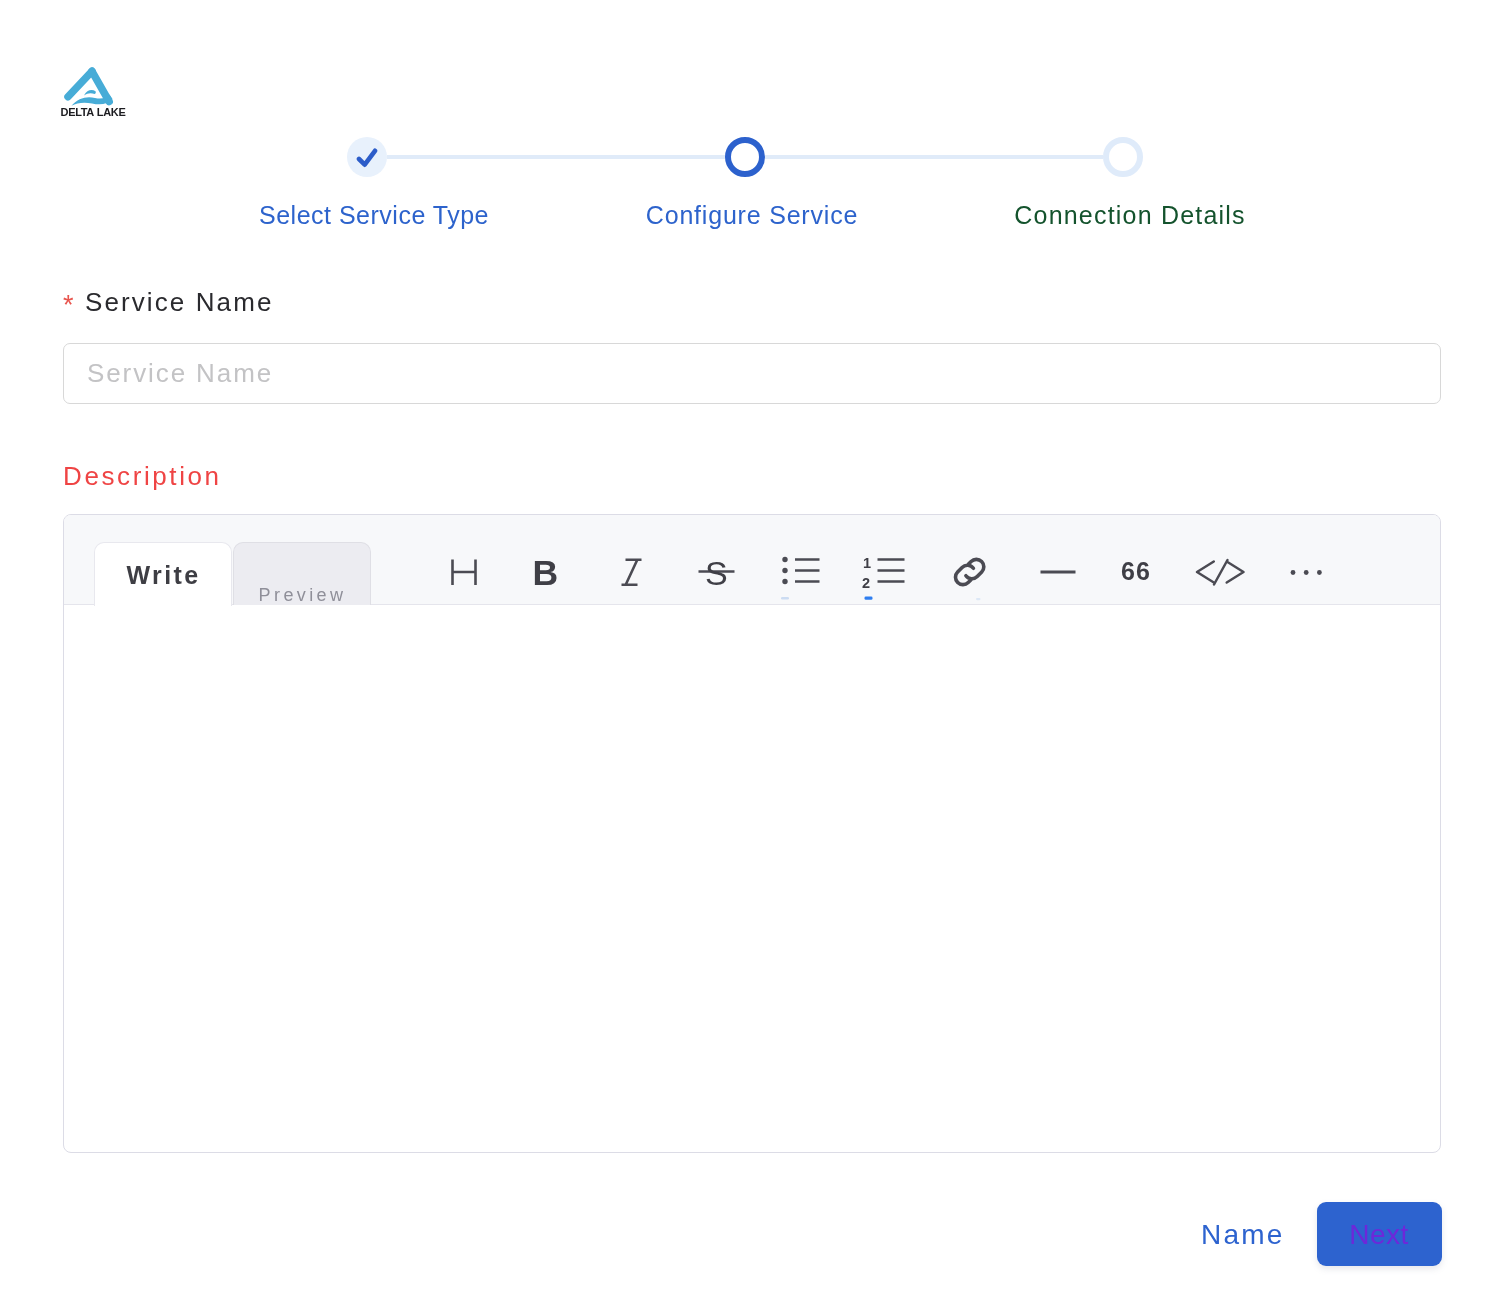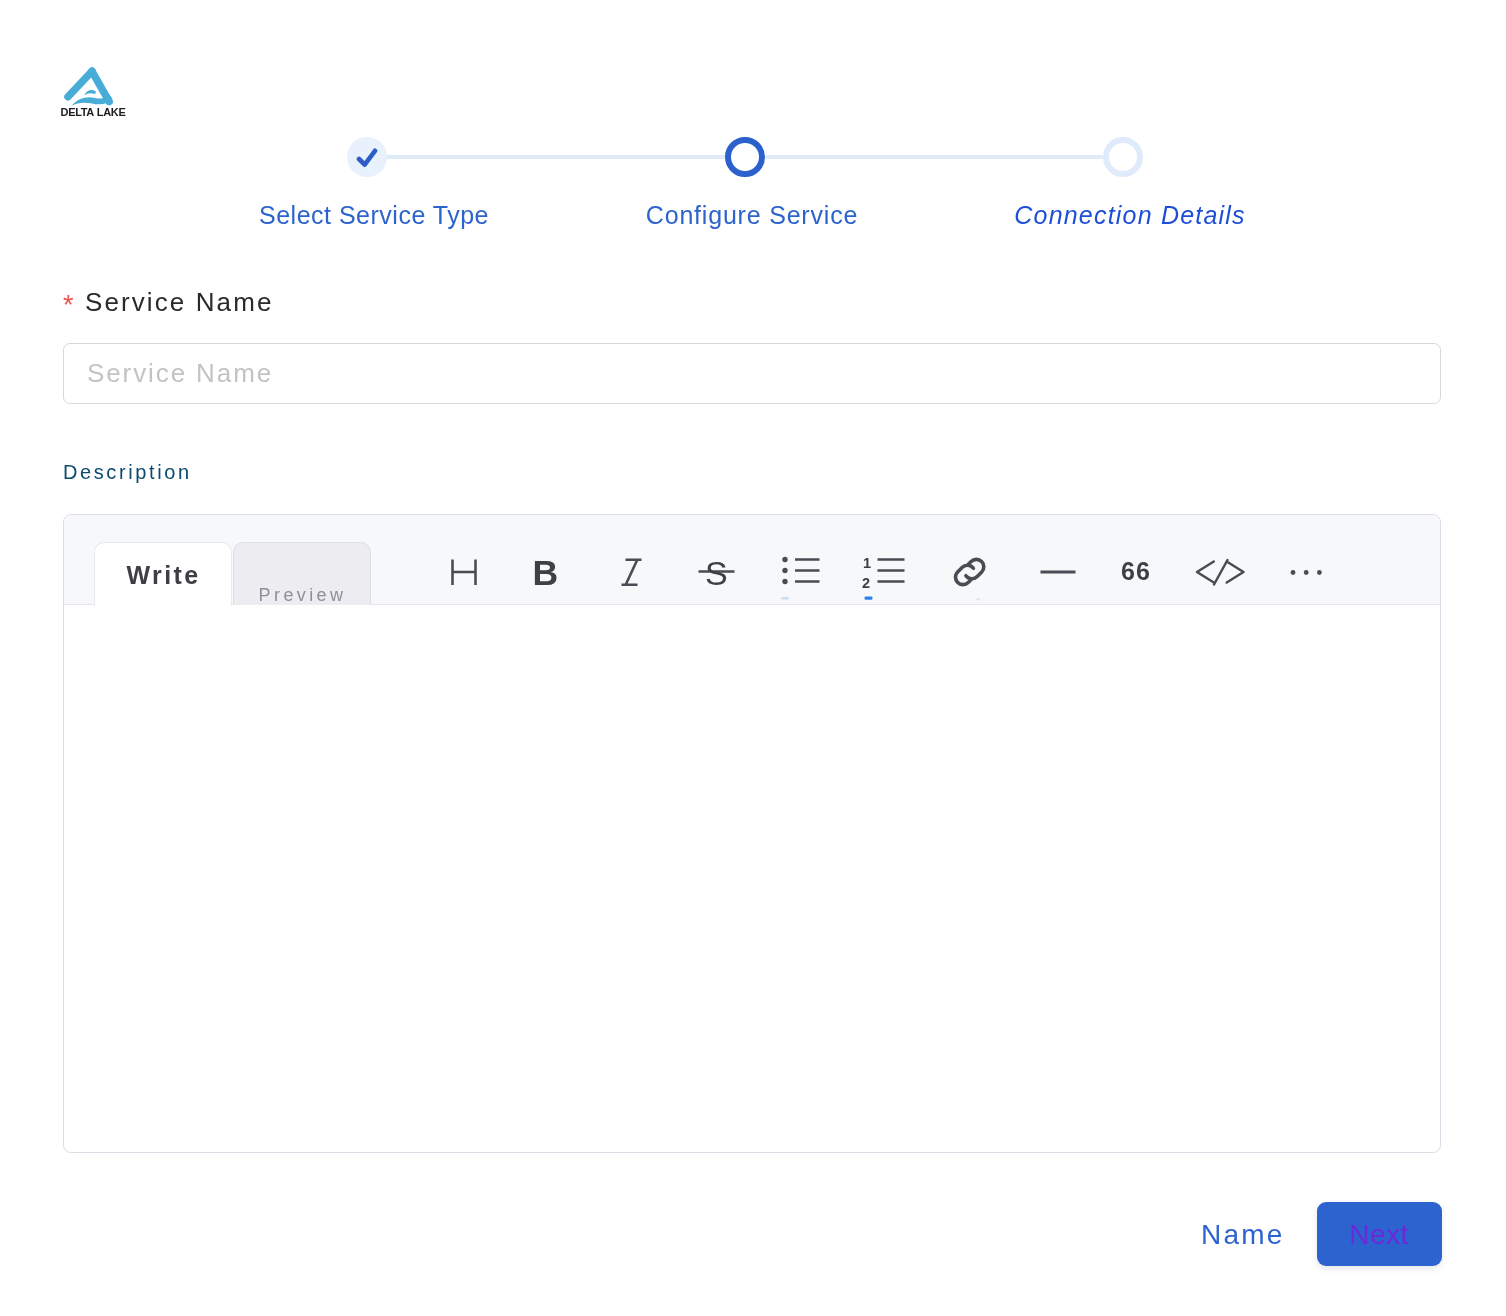--- a/index.html
+++ b/index.html
@@ -29,29 +29,29 @@
   <svg class="abs" style="left:356px; top:148px;" width="22" height="21" viewBox="0 0 22 21">
     <path d="M3 11 L8.7 16.7 L19 2.8" fill="none" stroke="#2c5dc9" stroke-width="4.6" stroke-linecap="round" stroke-linejoin="round"></path>
   </svg>
 
   <div class="abs" style="left:725px; top:137px; width:40px; height:40px; border-radius:50%; background:#fff; border:6px solid #2c61cd;"></div>
 
   <div class="abs" style="left:1103px; top:137px; width:40px; height:40px; border-radius:50%; background:#fff; border:6px solid #dfebfa;"></div>
 
   <div class="abs" style="left:374px; top:201px; transform:translateX(-50%); font-size:25px; color:#2d63cc; letter-spacing:0.5px; white-space:nowrap;">Select Service Type</div>
   <div class="abs" style="left:752px; top:201px; transform:translateX(-50%); font-size:25px; color:#2d63cc; letter-spacing:0.8px; white-space:nowrap;">Configure Service</div>
-  <div class="abs" style="left:1130px; top:201px; transform:translateX(-50%); font-size:25px; color:#1d4ed8; letter-spacing:1.2px; white-space:nowrap;font-style:italic;">Connection Details</div>
+  <div class="abs" style="left:1130px; top:201px; transform:translateX(-50%); font-size:25px; color:#14532d; letter-spacing:1.2px; white-space:nowrap;">Connection Details</div>
 
   <div class="abs" style="left:63px; top:290px; font-size:27px; color:#e8554e;">*</div>
   <div class="abs" style="left:85px; top:287px; font-size:26px; color:#2a2a2e; letter-spacing:2.1px;">Service Name</div>
 
   <div class="abs" style="left:63px; top:343px; width:1378px; height:61px; border:1px solid #d8d8d8; border-radius:7px; background:#fff;"></div>
   <div class="abs" style="left:87px; top:358px; font-size:26px; color:#c3c3c5; letter-spacing:1.9px;">Service Name</div>
 
-  <div class="abs" style="left:63px; top:461px; font-size:20px; color:#0c4a6e; letter-spacing:2.6px;">Description</div>
+  <div class="abs" style="left:63px; top:461px; font-size:26px; color:#ef4444; letter-spacing:2.6px;">Description</div>
 
   <div class="abs" style="left:63px; top:514px; width:1378px; height:639px; border:1px solid #dcdce6; border-radius:8px; background:#fff;"></div>
 
   <div class="abs" style="left:64px; top:515px; width:1376px; height:90px; background:#f7f8fa; border-bottom:1px solid #e5e5ec; border-radius:7px 7px 0 0;"></div>
 
   <div class="abs" style="left:94px; top:542px; width:138px; height:64px; background:#fff; border:1px solid #e8e8ee; border-bottom:none; border-radius:10px 10px 0 0;"></div>
   <div class="abs" style="left:163.5px; top:561px; transform:translateX(-50%); font-size:25px; font-weight:bold; color:#3e3e44; letter-spacing:2.4px;">Write</div>
   <div class="abs" style="left:233px; top:542px; width:138px; height:63px; background:#ececf1; border:1px solid #dfdfe5; border-bottom:none; border-radius:10px 10px 0 0;"></div>
   <div class="abs" style="left:302.5px; top:585px; transform:translateX(-50%); font-size:18px; color:#8f8f99; letter-spacing:3.4px;">Preview</div>
 

